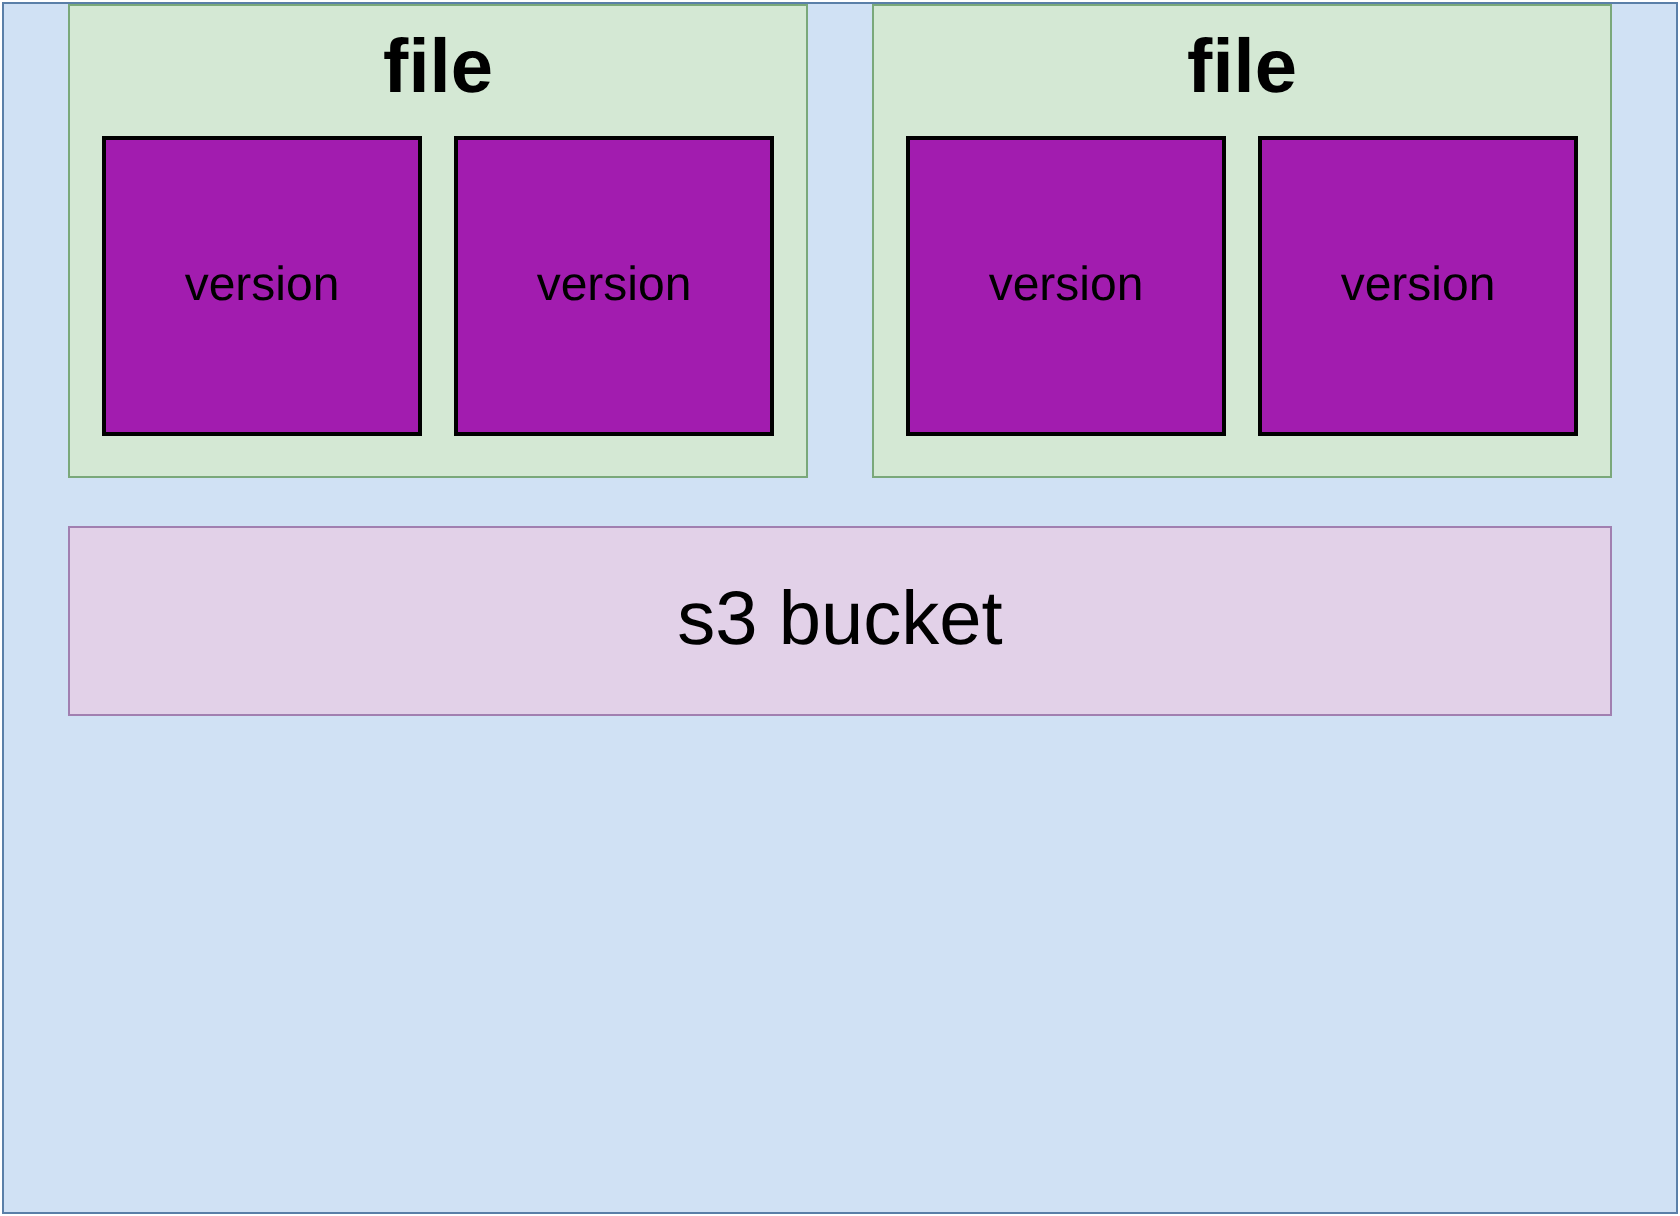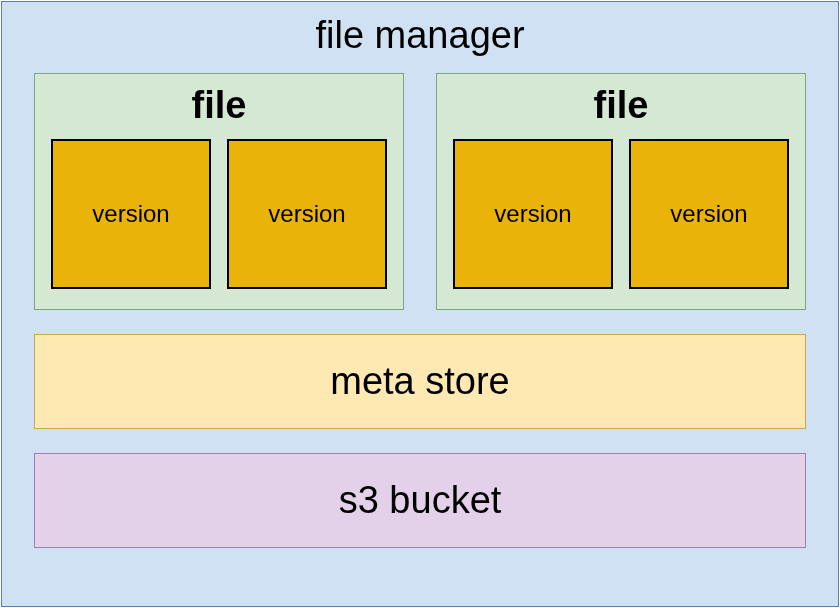--- a/index.html
+++ b/index.html
@@ -49,21 +49,21 @@
       color: #000;
       padding: 10px 0 12px 0;
     }
     .versions-row {
       display: flex;
       justify-content: space-between;
       gap: 16px;
     }
     .version-box {
       flex: 1;
-      background: #eab308;
+      background: #a21caf;
       border: 2px solid #000000;
       height: 150px;
       display: flex;
       align-items: center;
       justify-content: center;
       font-size: 24px;
       color: #000;
     }
     .meta-store {
       background: #ffe9b3;
@@ -84,36 +84,34 @@
       align-items: center;
       justify-content: center;
       font-size: 38px;
       color: #000;
     }
   </style>
 </head>
 <body>
 
 <div class="file-manager">
-  <div class="fm-title">file manager</div>
 
   <div class="files-row">
     <div class="file-box">
       <div class="file-title">file</div>
       <div class="versions-row">
         <div class="version-box">version</div>
         <div class="version-box">version</div>
       </div>
     </div>
 
     <div class="file-box">
       <div class="file-title">file</div>
       <div class="versions-row">
         <div class="version-box">version</div>
         <div class="version-box">version</div>
       </div>
     </div>
   </div>
 
-  <div class="meta-store">meta store</div>
 
   <div class="s3-bucket">s3 bucket</div>
 </div>
 
 </body></html>

